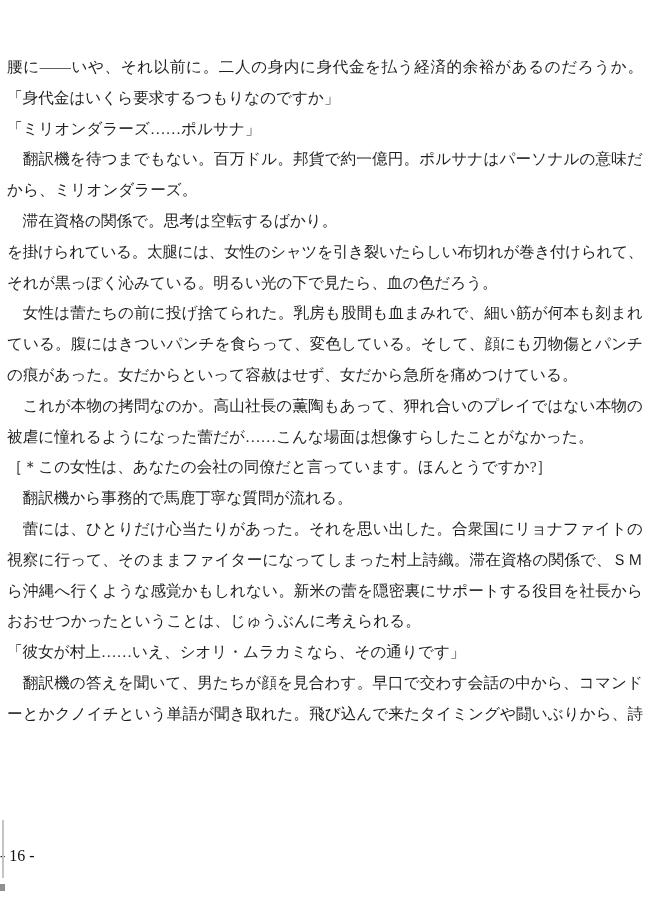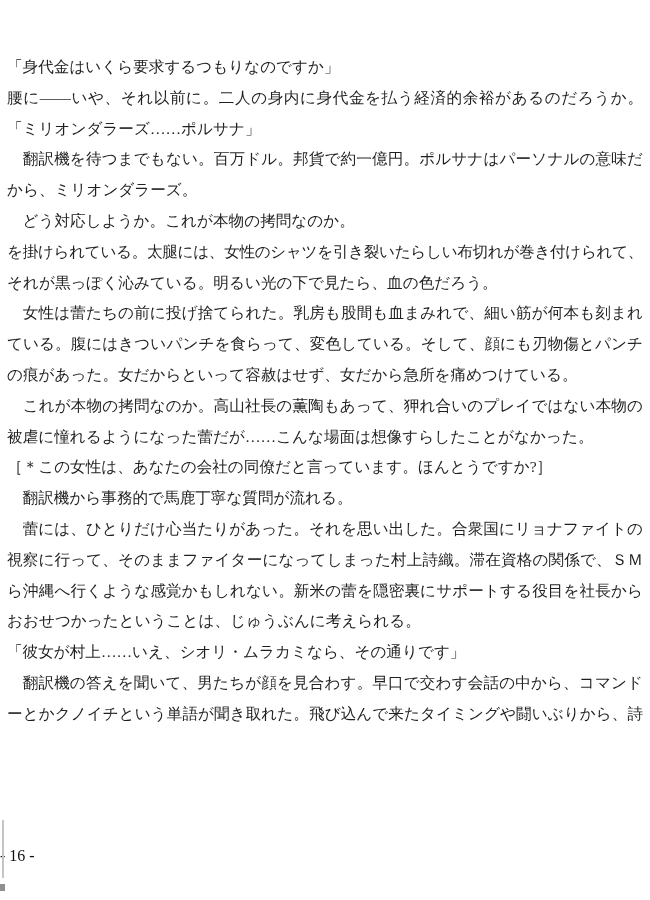--- a/index.html
+++ b/index.html
@@ -65,26 +65,26 @@
     width: 5px;
     height: 7px;
   }
 </style>
 </head>
 <body>
 
 <div class="page">
 
   <div class="text-body" style="color: rgb(31, 31, 31);">
+      <div class="tl fill">腰に——いや、それ以前に。二人の身内に身代金を払う経済的余裕があるのだろうか。</div>
       <div class="tl">「身代金はいくら要求するつもりなのですか」</div>
-      <div class="tl fill">腰に——いや、それ以前に。二人の身内に身代金を払う経済的余裕があるのだろうか。</div>
       <div class="tl">「ミリオンダラーズ……ポルサナ」</div>
       <div class="tl fill">　翻訳機を待つまでもない。百万ドル。邦貨で約一億円。ポルサナはパーソナルの意味だ</div>
       <div class="tl">から、ミリオンダラーズ。</div>
-      <div class="tl">　どう対応しようか。これが本物の拷問なのか。</div>
+      <div class="tl">　滞在資格の関係で。思考は空転するばかり。</div>
       <div class="tl fill tight">を掛けられている。太腿には、女性のシャツを引き裂いたらしい布切れが巻き付けられて、</div>
       <div class="tl">それが黒っぽく沁みている。明るい光の下で見たら、血の色だろう。</div>
       <div class="tl fill">　女性は蕾たちの前に投げ捨てられた。乳房も股間も血まみれで、細い筋が何本も刻まれ</div>
       <div class="tl fill">ている。腹にはきついパンチを食らって、変色している。そして、顔にも刃物傷とパンチ</div>
       <div class="tl">の痕があった。女だからといって容赦はせず、女だから急所を痛めつけている。</div>
       <div class="tl fill">　これが本物の拷問なのか。高山社長の薫陶もあって、狎れ合いのプレイではない本物の</div>
       <div class="tl">被虐に憧れるようになった蕾だが……こんな場面は想像すらしたことがなかった。</div>
       <div class="tl">［＊この女性は、あなたの会社の同僚だと言っています。ほんとうですか?］</div>
       <div class="tl">　翻訳機から事務的で馬鹿丁寧な質問が流れる。</div>
       <div class="tl fill">　蕾には、ひとりだけ心当たりがあった。それを思い出した。合衆国にリョナファイトの</div>

